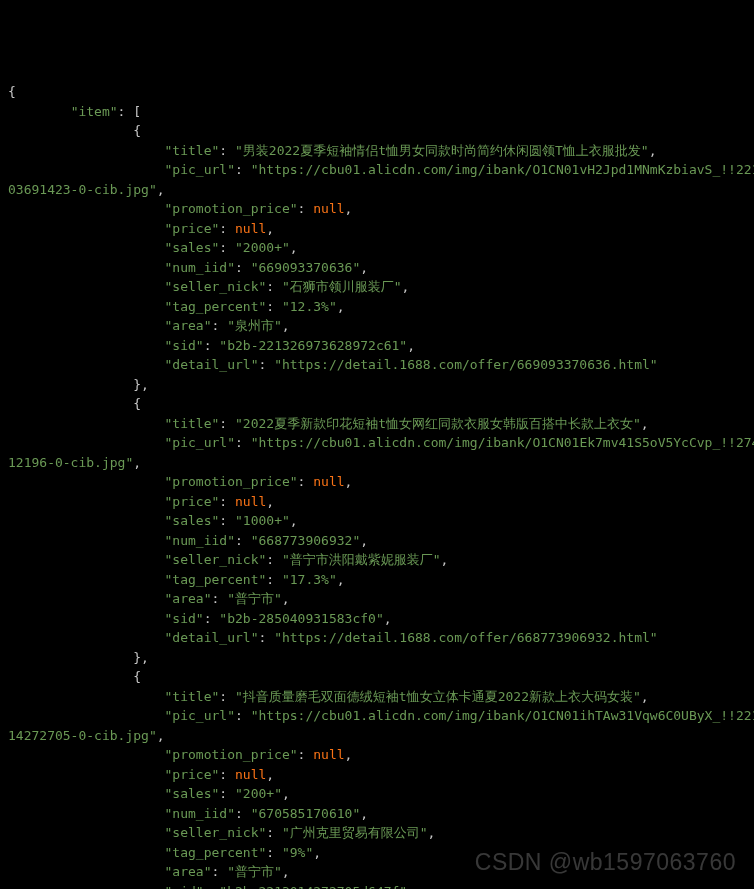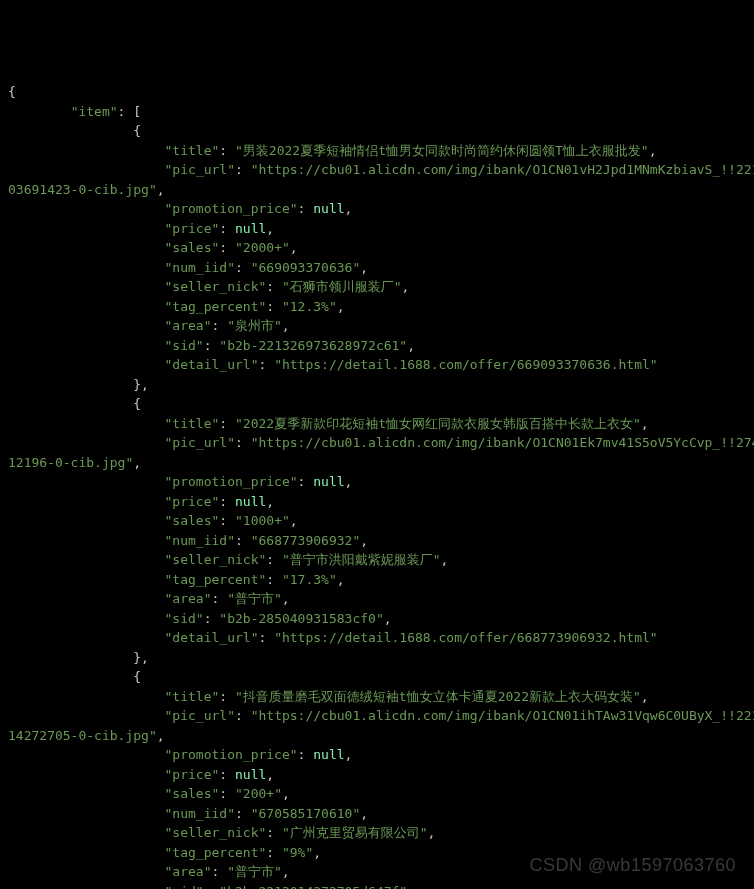--- a/index.html
+++ b/index.html
@@ -9,28 +9,28 @@
       font-size: 13px;
       line-height: 1.5;
       margin: 0;
       padding: 4px 8px;
       white-space: pre;
       overflow: hidden;
       width: 754px;
       box-sizing: border-box;
     }
     .s { color: #6a9955; }
-    .n { color: #86efac; }
+    .n { color: #f97316; }
     .p { color: #c8c8c8; }
     .watermark {
       position: fixed;
       bottom: 10px;
       right: 18px;
       color: rgba(200,200,200,0.28);
-      font-size: 18px;
+      font-size: 23px;
       letter-spacing: 0.5px;
       font-family: sans-serif;
     }
   </style>
 </head>
 <body>
 
 
 
 <div id="code"><span class="p">{</span>

